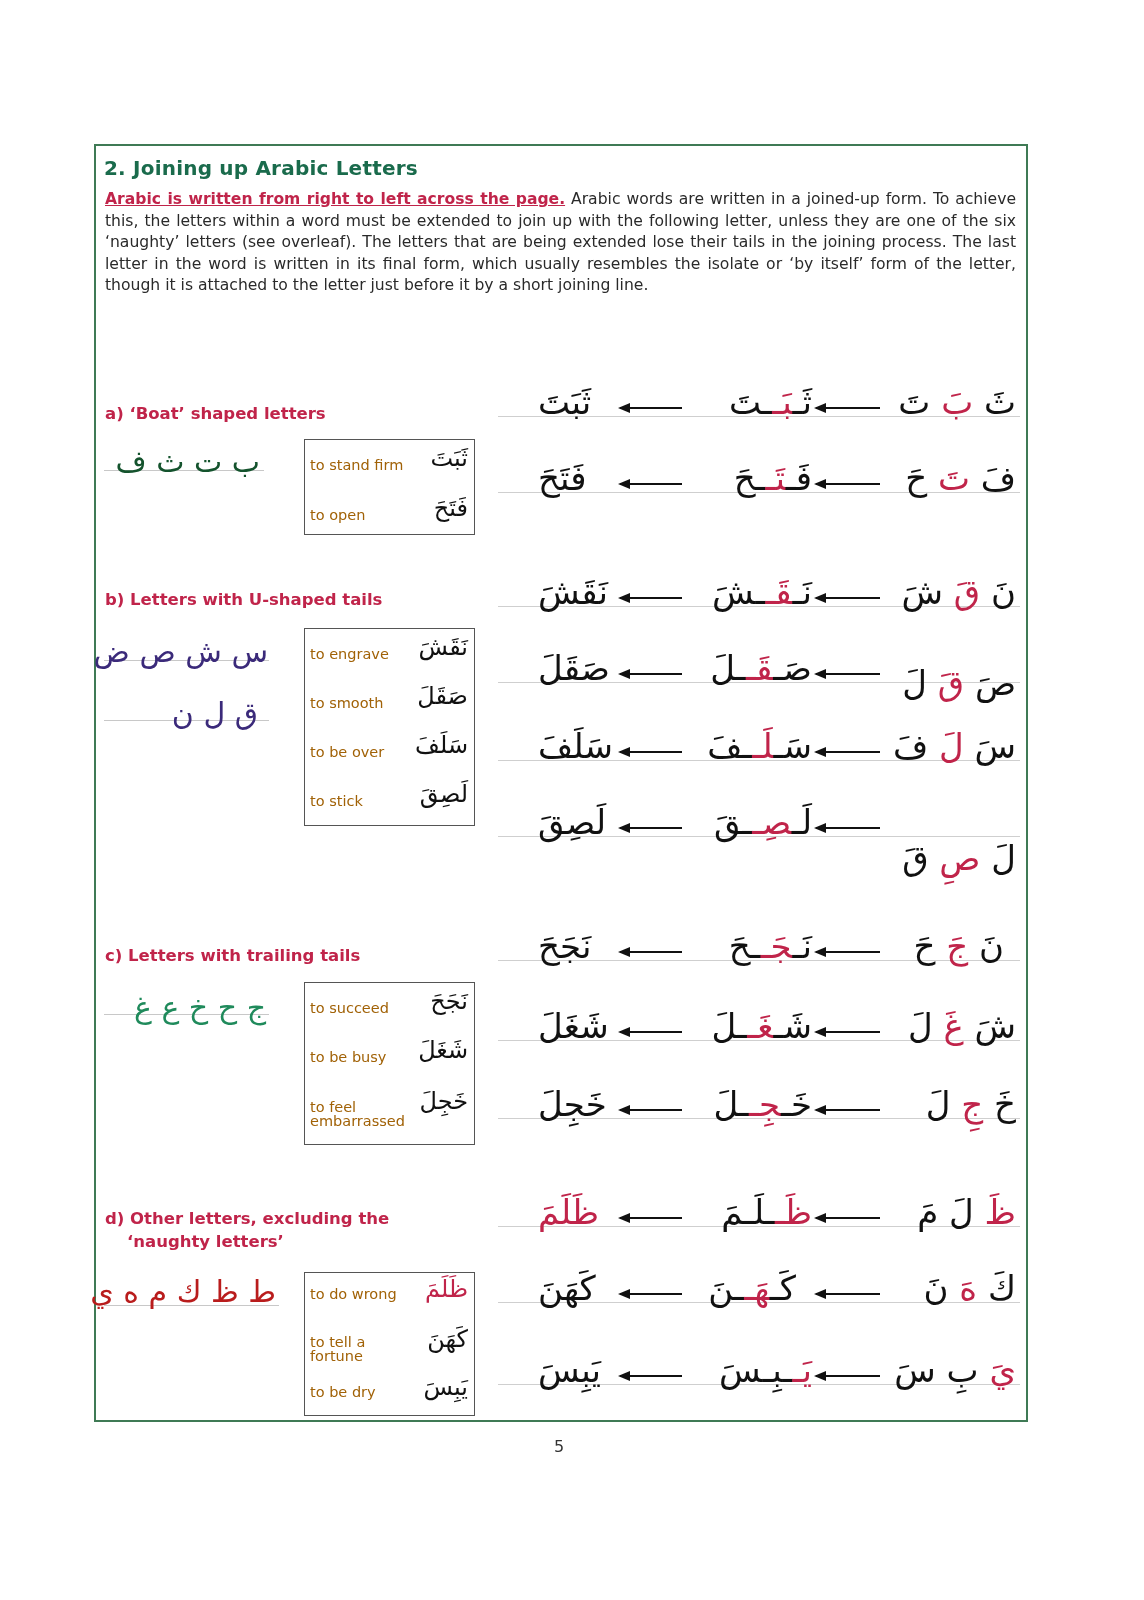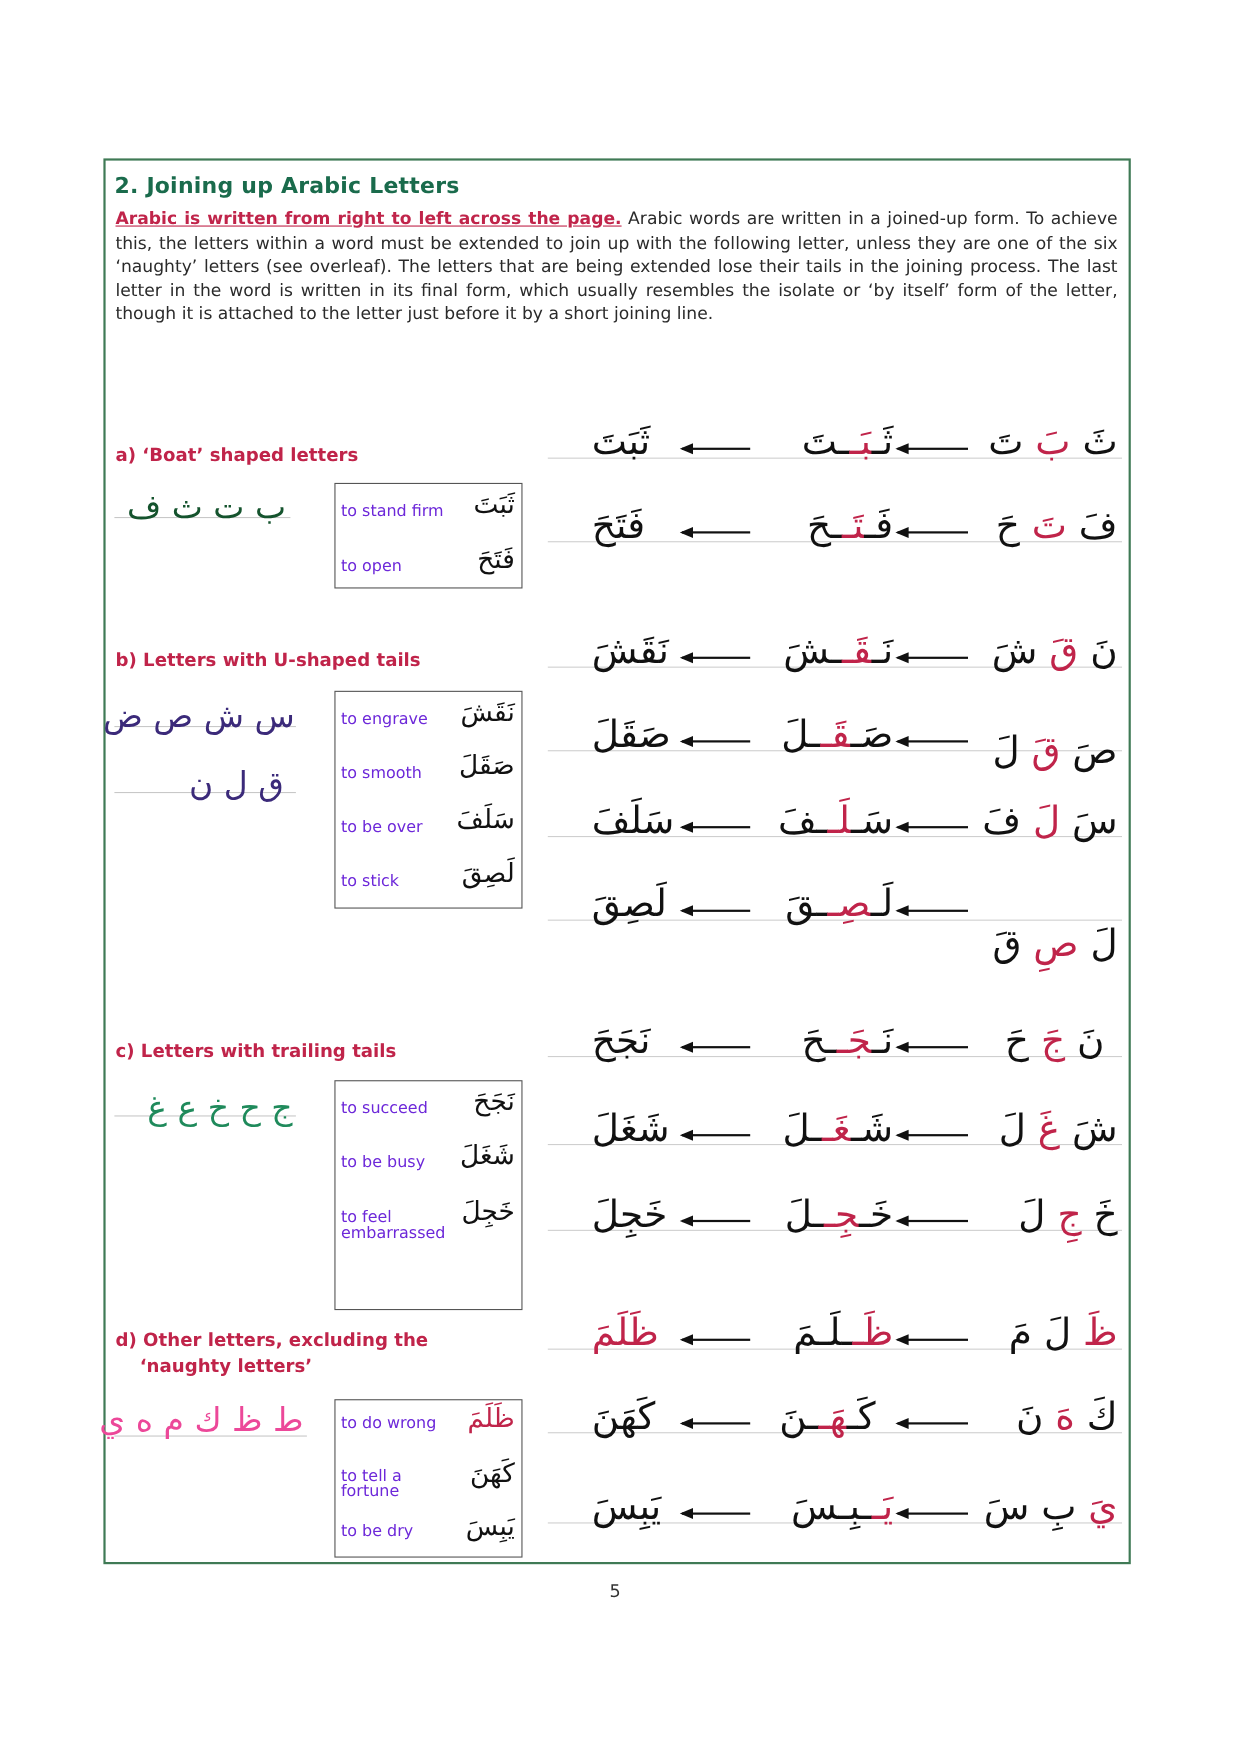--- a/index.html
+++ b/index.html
@@ -15,27 +15,27 @@
   .intro p { margin: 0; }
   .intro p.indent { text-indent: 28px; }
 
   .sec-title { position: absolute; left: 105px; font-size: 16.5px; font-weight: bold; color: #c0244a;
                line-height: 23px; }
   .letters { position: absolute; direction: rtl; font-family: "DejaVu Sans", sans-serif;
              font-size: 30px; letter-spacing: 8px; white-space: nowrap; }
   .letters.boat { color: #14532d; }
   .letters.u { color: #3b2a7a; }
   .letters.trail { color: #1f8a5b; }
-  .letters.other { color: #ec4899; }
+  .letters.other { color: #b91c1c; }
   .baseline { position: absolute; height: 1px; background: #c8c8c8; }
 
   .vocab { position: absolute; left: 304px; width: 171px; border: 1.5px solid #555; box-sizing: border-box;
            background: #fff; }
   .vocab-row { position: absolute; left: 0; width: 100%; }
-  .vocab-en { position: absolute; left: 5px; font-size: 14.5px; line-height: 14px; color: #6d28d9; }
+  .vocab-en { position: absolute; left: 5px; font-size: 14.5px; line-height: 14px; color: #a16207; }
   .vocab-ar { position: absolute; right: 6px; direction: rtl; font-size: 24px; color: #111; }
 
   .joinrow { position: absolute; left: 498px; width: 522px; height: 60px; }
   .joinrow .line { position: absolute; left: 0; right: 0; height: 1px; background: #cfcfcf; top: 40px; }
   .seg { position: absolute; direction: rtl; font-size: 34px; color: #111; top: 6px; white-space: nowrap; }
   .seg .hl { color: #c0244a; }
   .arrow { position: absolute; top: 31px; height: 2px; background: #111; }
   .arrow::before { content: ""; position: absolute; left: -2px; top: -4px; border-top: 5px solid transparent;
                    border-bottom: 5px solid transparent; border-right: 12px solid #111; }
   .page-num { position: absolute; left: 554px; top: 1437px; font-size: 16px; color: #333; }
@@ -77,21 +77,21 @@
   <span class="vocab-ar" style="top:53px">صَقَلَ</span>
   <span class="vocab-en" style="top:116px">to be over</span>
   <span class="vocab-ar" style="top:102px">سَلَفَ</span>
   <span class="vocab-en" style="top:165px">to stick</span>
   <span class="vocab-ar" style="top:151px">لَصِقَ</span>
 </div>
 
 <div class="sec-title" style="top:944px">c) Letters with trailing tails</div>
 <div class="baseline" style="left:104px; top:1014px; width:165px"></div>
 <div class="letters trail" style="right:878px; top:990px">ج ح خ ع غ</div>
-<div class="vocab" style="top:982px; height:209px">
+<div class="vocab" style="top:982px; height:163px">
   <span class="vocab-en" style="top:18px">to succeed</span>
   <span class="vocab-ar" style="top:4px">نَجَحَ</span>
   <span class="vocab-en" style="top:67px">to be busy</span>
   <span class="vocab-ar" style="top:53px">شَغَلَ</span>
   <span class="vocab-en" style="top:117px; width:105px">to feel embarrassed</span>
   <span class="vocab-ar" style="top:104px">خَجِلَ</span>
 </div>
 
 <div class="sec-title" style="top:1207px">
   <div>d) Other letters, excluding the</div>

